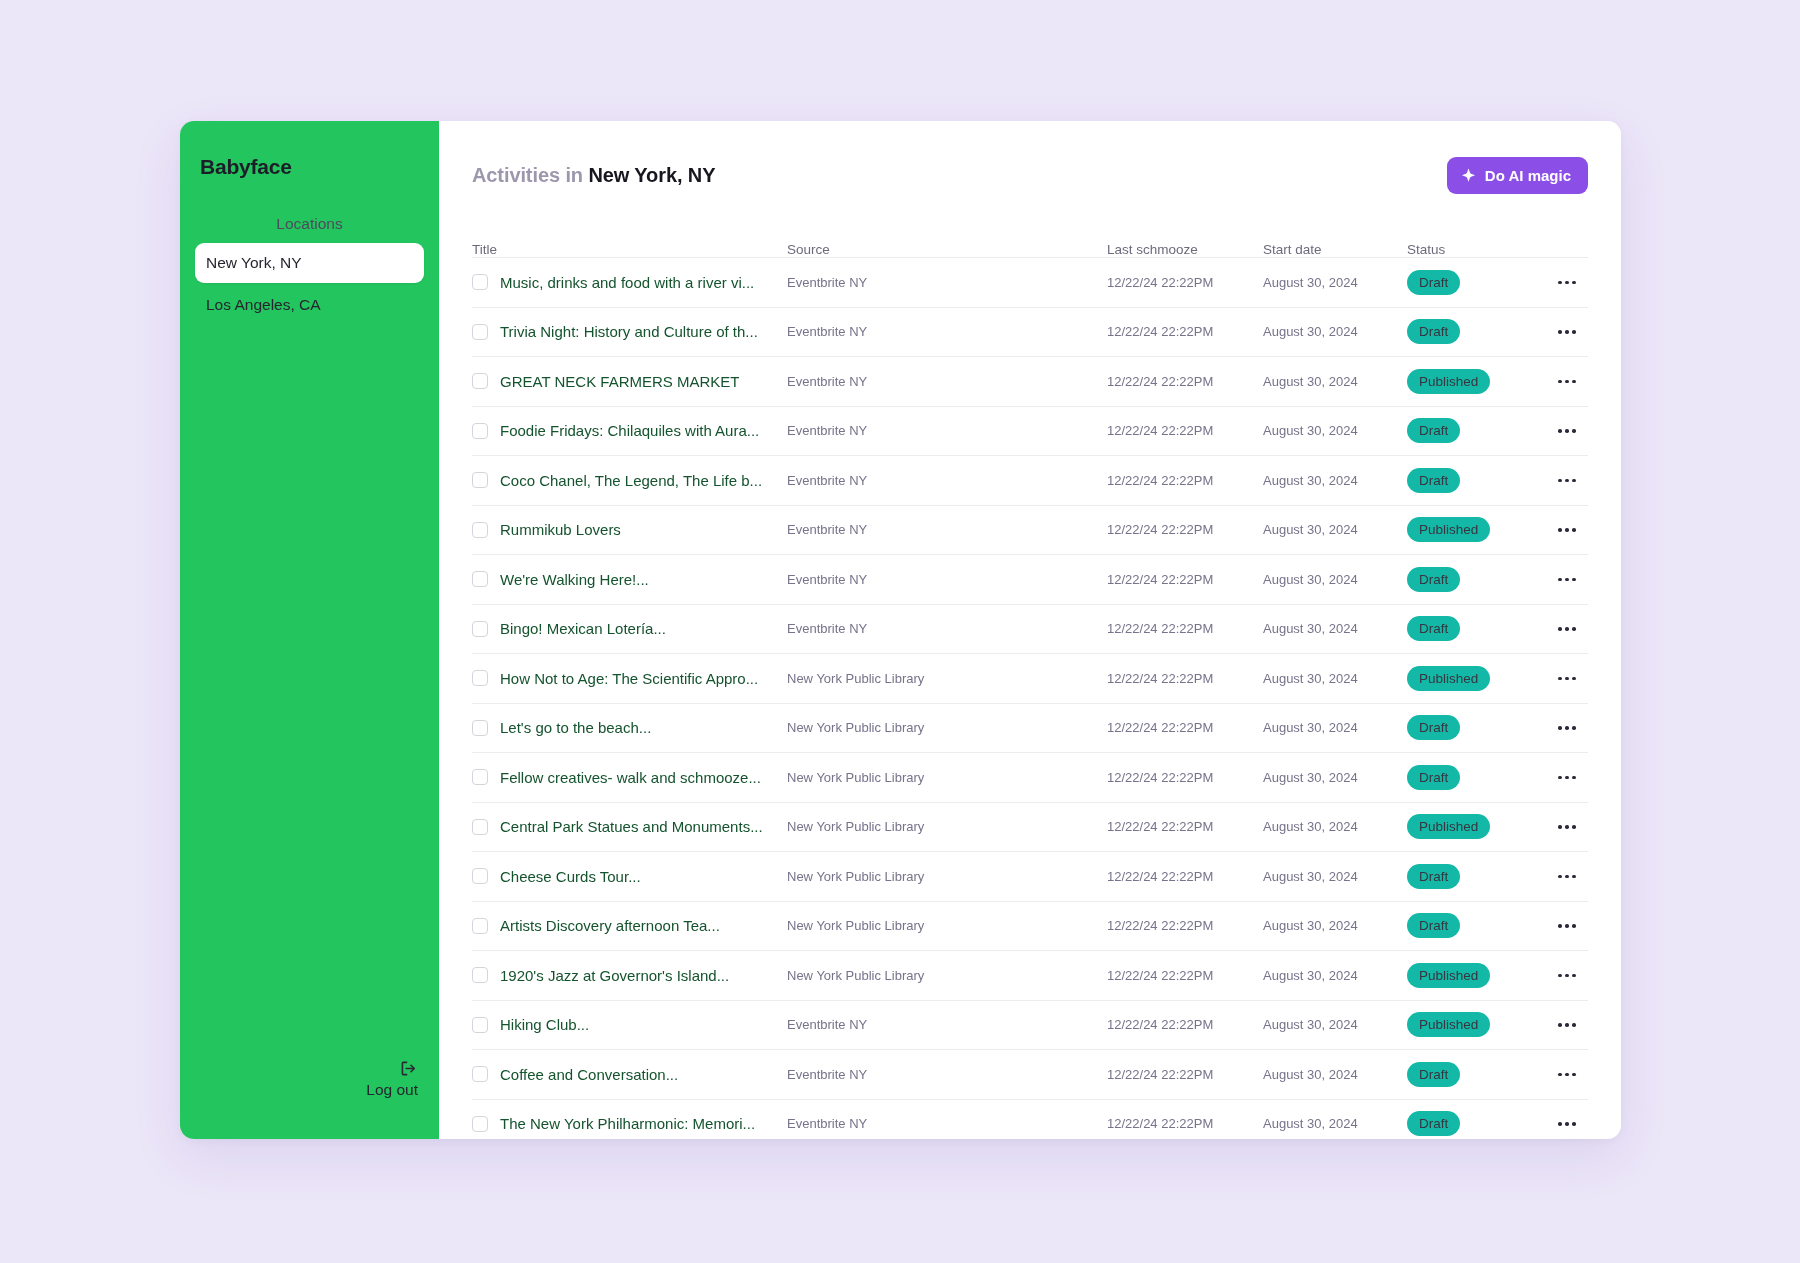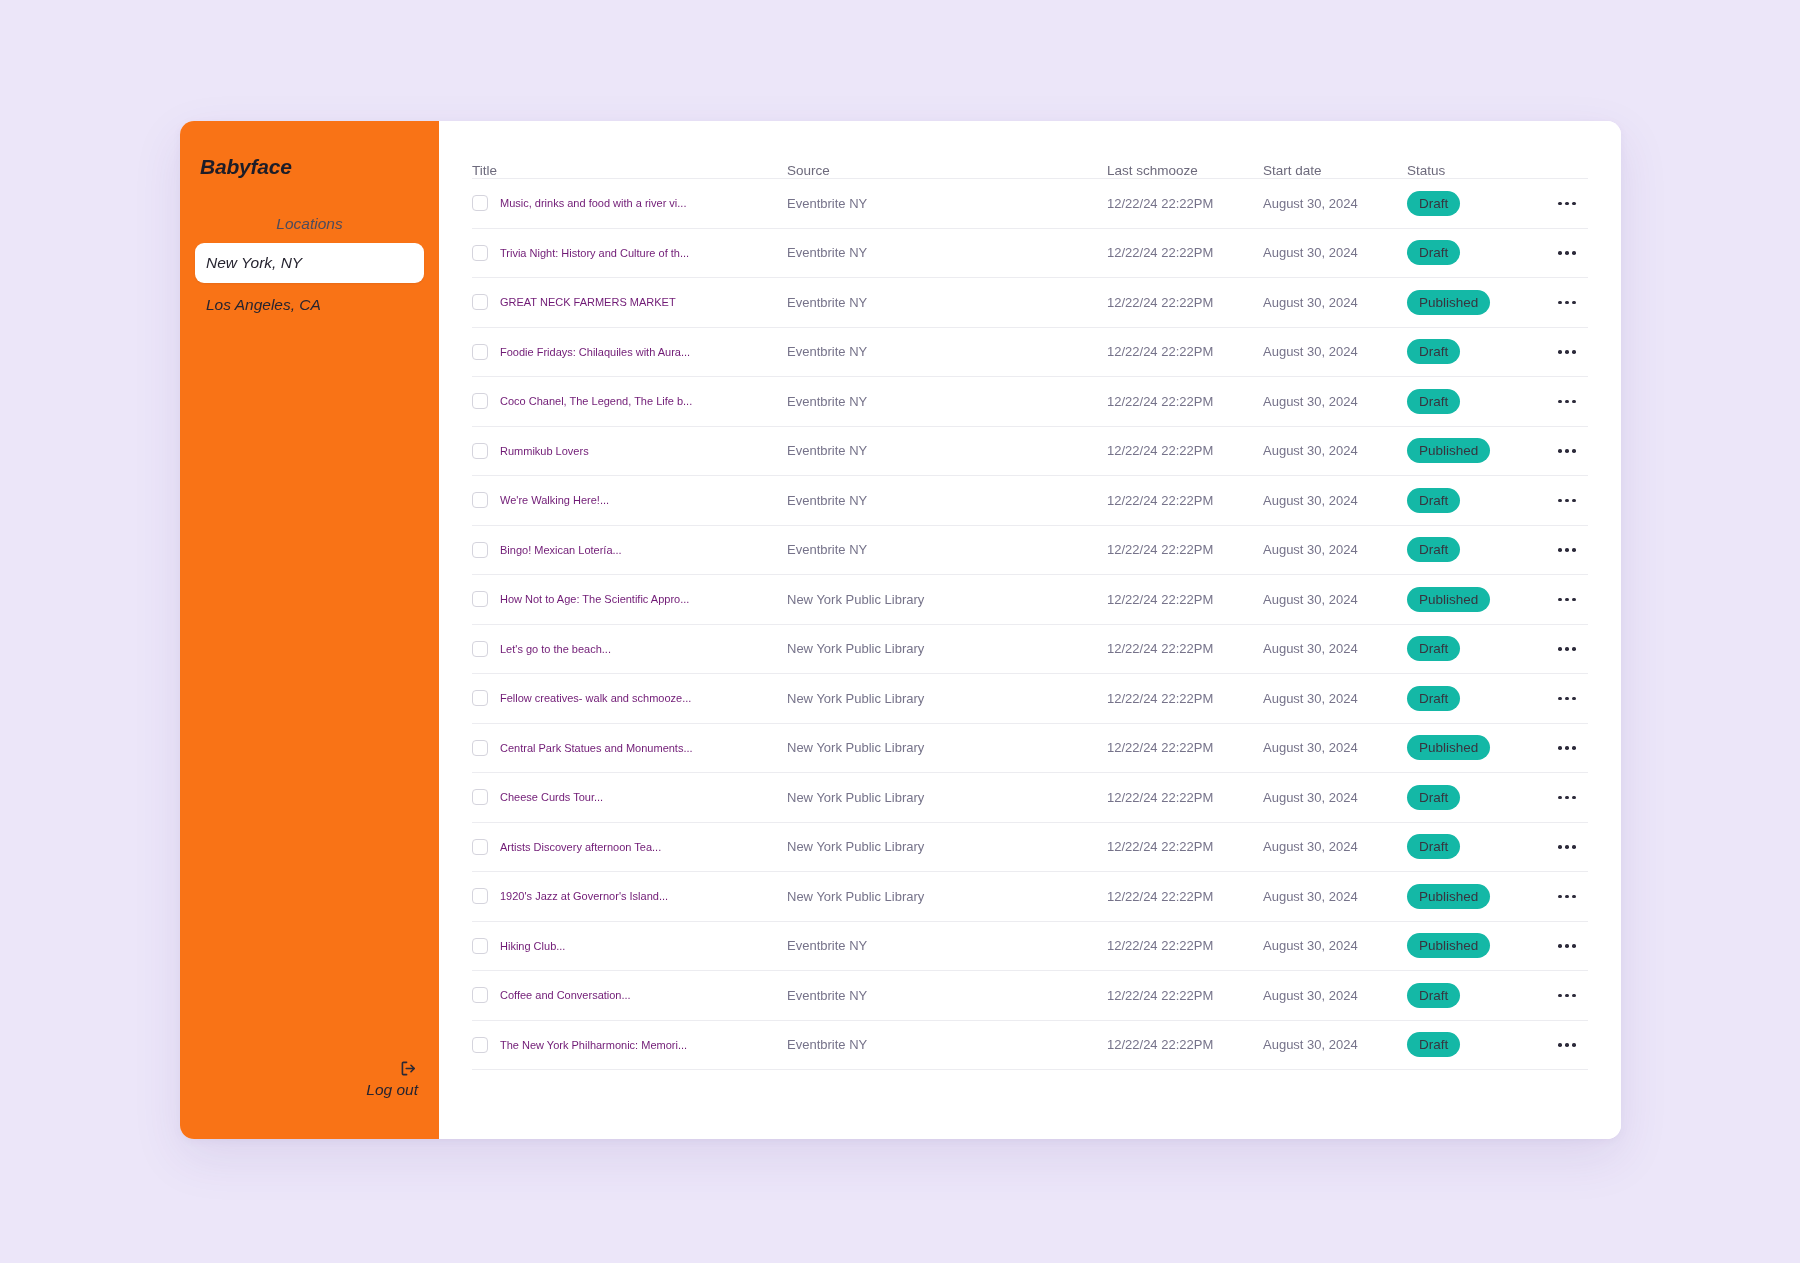--- a/index.html
+++ b/index.html
@@ -28,26 +28,25 @@
     overflow: hidden;
     background: #ffffff;
     box-shadow: 0 18px 50px rgba(80, 50, 140, 0.10),
                 0 2px 8px rgba(80, 50, 140, 0.05);
   }
 
   
   .sidebar {
     width: 259px;
     flex: 0 0 259px;
-    background: #f97316;
+    background: #22c55e;
     display: flex;
     flex-direction: column;
     padding: 0 15px;
     position: relative;
-    font-style: italic;
   }
 
   .brand {
     font-size: 21px;
     font-weight: bold;
     color: #1d1d28;
     letter-spacing: -0.2px;
     padding: 34px 5px 0 5px;
   }
 
@@ -157,22 +156,22 @@
   .header-row .col-source,
   .header-row .col-updated,
   .header-row .col-start,
   .header-row .col-status {
     font-size: 13.5px;
     color: #6d6a7c;
   }
   .header-row .col-title { padding-left: 0; }
 
   .cell-title {
-    font-size: 11px;
-    color: #701a75;
+    font-size: 15px;
+    color: #14532d;
     overflow: hidden;
     text-overflow: ellipsis;
     white-space: nowrap;
   }
 
   .cell-muted {
     font-size: 13px;
     color: #76738a;
     overflow: hidden;
     text-overflow: ellipsis;
@@ -239,20 +238,35 @@
           <path d="M12.6 6.6L16 10l-3.4 3.4"></path>
           <path d="M16 10H7.6"></path>
         </svg>
       </span>
       <span class="logout-label">Log out</span>
     </div>
   </aside>
 
   <main class="main">
 
+    <div class="main-header">
+      <h1 class="page-title">
+        <span class="muted">Activities in</span>
+        <span class="strong">New York, NY</span>
+      </h1>
+
+      <button class="ai-button">
+        <span>
+          <svg width="15" height="15" viewBox="0 0 16 16" fill="#ffffff">
+            <path d="M8 0.6l1.55 4.3a2 2 0 0 0 1.2 1.2L15 7.65l-4.25 1.55a2 2 0 0 0-1.2 1.2L8 14.7l-1.55-4.3a2 2 0 0 0-1.2-1.2L1 7.65l4.25-1.55a2 2 0 0 0 1.2-1.2z"></path>
+          </svg>
+        </span>
+        <span>Do AI magic</span>
+      </button>
+    </div>
 
     <div class="table">
 
       <div class="row header-row">
         <div class="col-title">Title</div>
         <div class="col-source">Source</div>
         <div class="col-updated">Last schmooze</div>
         <div class="col-start">Start date</div>
         <div class="col-status">Status</div>
         <div class="col-menu"></div>

